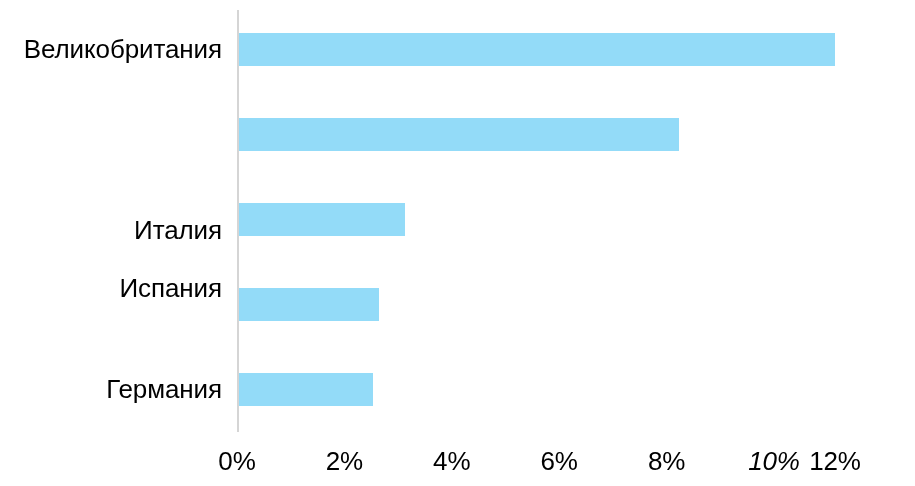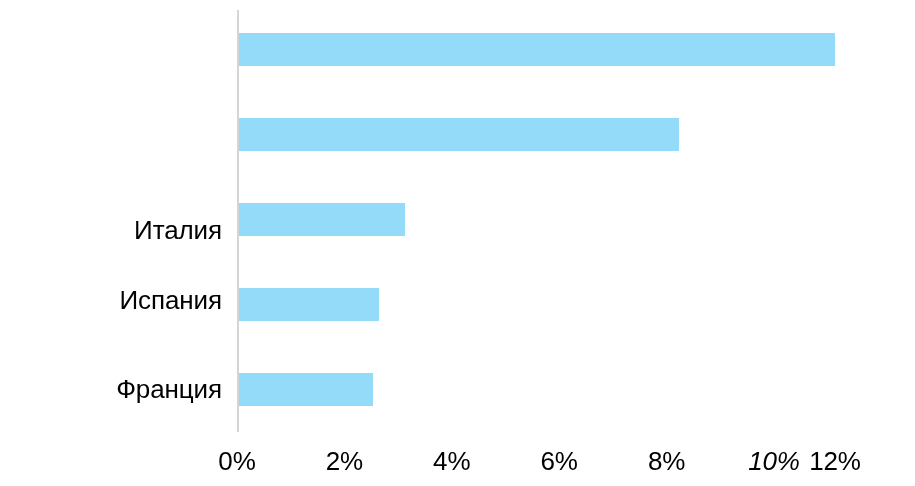--- a/index.html
+++ b/index.html
@@ -91,23 +91,24 @@
     <div id="bars-layer">
         <div class="bar" style="top: 33px; width: 596.07px; background: rgb(147, 219, 248);"></div>
         <div class="bar" style="top: 118px; width: 440.34px; background: rgb(147, 219, 248);"></div>
         <div class="bar" style="top: 203px; width: 166.47px; background: rgb(147, 219, 248);"></div>
         <div class="bar" style="top: 288px; width: 139.62px; background: rgb(147, 219, 248);"></div>
         <div class="bar" style="top: 373px; width: 134.25px; background: rgb(147, 219, 248);"></div>
       </div>
   </div>
 
   <div class="cat-labels" id="cat-labels-layer">
+      <div class="cat-label" style="top: 33px;">Великобритания</div>
       <div class="cat-label" style="top: 214px;">Италия</div>
-      <div class="cat-label" style="top: 284px;">Испания</div>
-      <div class="cat-label" style="top: 373px;">Франция</div>
+      <div class="cat-label" style="top: 272px;">Испания</div>
+      <div class="cat-label" style="top: 373px;">Германия</div>
     </div>
 
   <div class="xaxis" id="xaxis-layer">
       <div class="xtick" style="left: 237px;">0%</div>
       <div class="xtick" style="left: 344.4px;">2%</div>
       <div class="xtick" style="left: 451.8px;">4%</div>
       <div class="xtick" style="left: 559.2px;">6%</div>
       <div class="xtick" style="left: 666.6px;">8%</div>
       <div class="xtick" style="left: 774px; font-style: italic;">10%</div>
       <div class="xtick" style="left: 835px;">12%</div>

